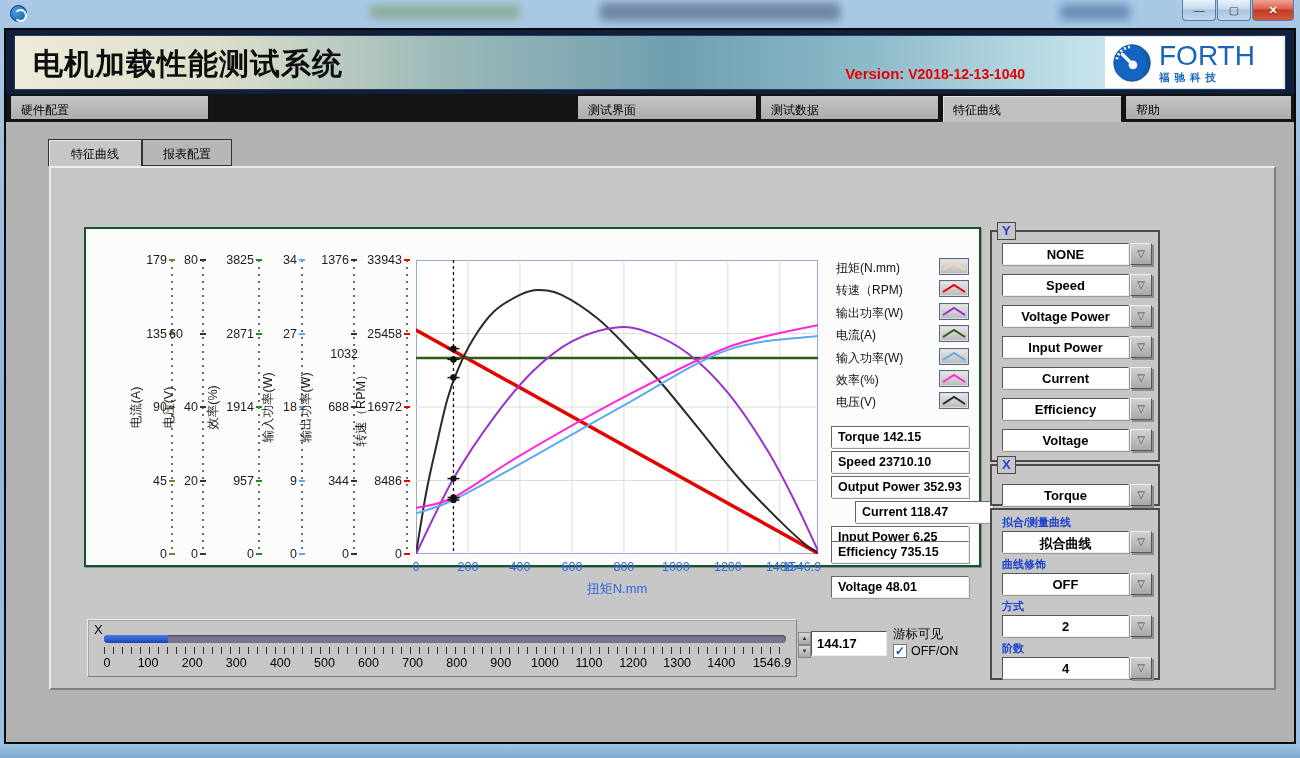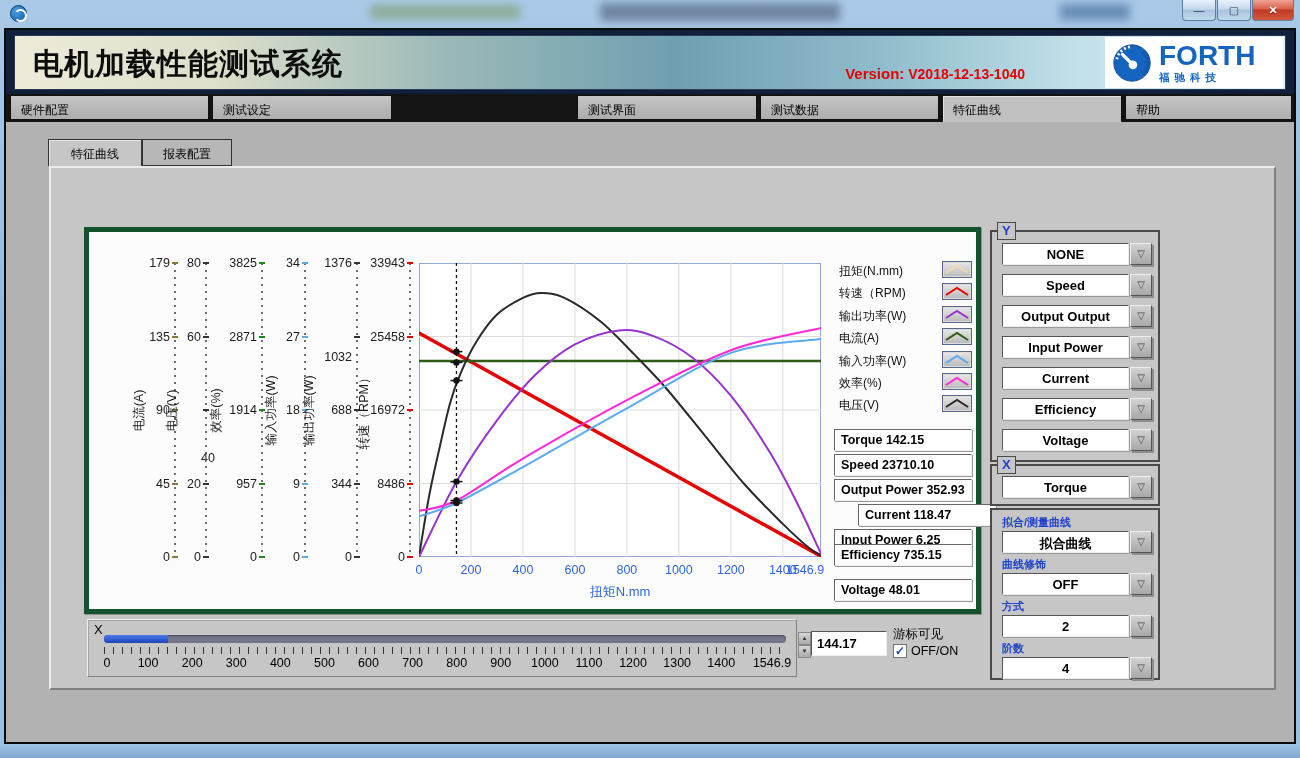--- a/index.html
+++ b/index.html
@@ -28,38 +28,38 @@
     background:linear-gradient(90deg,#eeead9 0%,#dcdfca 16%,#9bb9b8 34%,#6f9fb0 52%,#8fbccb 68%,#c3e1ea 84%,#e2f1f6 100%);
     border:1px solid #2a3a55;}
   .app-title{position:absolute;left:18px;top:8px;font-size:30px;font-weight:bold;color:#0d0d0d;letter-spacing:1px;}
   .version-line{position:absolute;right:260px;bottom:6px;color:#e60000;font-weight:bold;}
   .version-line .vlabel{font-size:15px;}
   .version-line .vvalue{font-size:14px;}
   .logo-card{position:absolute;right:2px;top:1px;width:178px;height:51px;background:#fff;
     display:flex;align-items:center;padding-left:6px;}
   .gauge-icon{width:42px;height:42px;flex:0 0 42px;}
   .logo-text{margin-left:6px;line-height:1;}
-  .logo-brand{font-size:28px;font-weight:bold;color:#1565c0;letter-spacing:0;}
+  .logo-brand{font-size:28px;font-weight:normal;color:#1565c0;letter-spacing:0;}
   .logo-sub{font-size:10.5px;font-weight:bold;color:#1565c0;letter-spacing:5px;margin-top:2px;}
   
   .tabbar{position:absolute;left:0;top:64px;width:1288px;height:28px;background:#141414;}
   .mtab{position:absolute;top:1px;height:26px;background:linear-gradient(180deg,#c4c4c4,#adadad);
     border:1px solid #111;border-bottom:2px solid #111;font-size:12px;color:#000;
     padding:6px 0 0 10px;}
   .mtab.active{background:#c0c0c0;border-bottom:2px solid #c0c0c0;height:28px;box-shadow:inset 1px 1px 0 #e2e2e2;}
   
   .page{position:absolute;left:0;top:92px;width:1288px;height:620px;background:#b2b2b2;}
   .subtab{position:absolute;top:17px;height:27px;background:#b7b7b7;border:1px solid #333;
     font-size:12px;padding:6px 0 0 0;text-align:center;color:#000;}
   .subtab.active{background:#c6c6c6;border-bottom:none;box-shadow:inset 1px 1px 0 #e6e6e6;z-index:2;}
   .subpage{position:absolute;left:43px;top:44px;width:1227px;height:524px;background:#c6c6c6;
     border-top:2px solid #ececec;border-left:2px solid #ececec;border-right:2px solid #7e7e7e;border-bottom:2px solid #7e7e7e;}
   
-  .chart-panel{position:absolute;left:33px;top:59px;width:897px;height:387px;background:#fcfcfc;
-    border:5px solid #14532d;box-shadow:1px 1px 0 #8f8f8f;}
+  .chart-panel{position:absolute;left:33px;top:59px;width:897px;height:340px;background:#fcfcfc;
+    border:2px solid #14532d;box-shadow:1px 1px 0 #8f8f8f;}
   .yaxis-ticklabel{position:absolute;font-size:12.5px;color:#1c1c1c;text-align:right;width:44px;height:14px;line-height:14px;}
   .yaxis-rot{position:absolute;font-size:12.5px;color:#1c1c1c;white-space:nowrap;transform:rotate(-90deg);transform-origin:center;}
   .yaxis-dots{position:absolute;width:2px;background-image:repeating-linear-gradient(180deg,#555 0 2px,transparent 2px 7px);opacity:.85;}
   .yaxis-dash{position:absolute;width:6px;height:2px;}
   .xaxis-label{position:absolute;font-size:12.5px;color:#2f66e0;text-align:center;width:60px;}
   .xaxis-title{position:absolute;font-size:13px;color:#2f66e0;text-align:center;width:120px;}
   .plot-svg{position:absolute;}
   .legend-row-label{position:absolute;font-size:12px;color:#111;white-space:nowrap;}
   .legend-swatch{position:absolute;width:30px;height:17px;background:linear-gradient(180deg,#e8e8e8,#b9b9b9);
     border:1px solid #57678a;box-shadow:inset 0 0 0 1px #dcdcdc;}
@@ -142,21 +142,20 @@
           <div class="logo-text">
             <div class="logo-brand">FORTH</div>
             <div class="logo-sub">福驰科技</div>
           </div>
         </div>
       </div>
     </div>
 
     <div class="tabbar" id="tabbar">
         <div class="mtab" style="left: 4px; width: 199px;">硬件配置</div>
-        <div class="mtab" style="left: 206px; width: 180px;">测试设定</div>
         <div class="mtab" style="left: 571px; width: 180px;">测试界面</div>
         <div class="mtab" style="left: 754px; width: 179px;">测试数据</div>
         <div class="mtab active" style="left: 936px; width: 180px;">特征曲线</div>
         <div class="mtab" style="left: 1119px; width: 167px;">帮助</div>
       </div>
 
     <div class="page">
       <div id="subtabs">
           <div class="subtab active" style="left: 42px; width: 94px;">特征曲线</div>
           <div class="subtab" style="left: 136px; width: 90px;">报表配置</div>
@@ -171,22 +170,22 @@
             <div class="yaxis-ticklabel" style="left: 37px; top: 244.5px;">45</div>
             <div class="yaxis-ticklabel" style="left: 37px; top: 318px;">0</div>
             <div class="yaxis-dots" style="left: 85px; top: 31px; height: 294px;"></div>
             <div class="yaxis-dash" style="left: 83px; top: 30px; background: rgb(138, 122, 58);"></div>
             <div class="yaxis-dash" style="left: 83px; top: 103.5px; background: rgb(138, 122, 58);"></div>
             <div class="yaxis-dash" style="left: 83px; top: 177px; background: rgb(138, 122, 58);"></div>
             <div class="yaxis-dash" style="left: 83px; top: 250.5px; background: rgb(138, 122, 58);"></div>
             <div class="yaxis-dash" style="left: 83px; top: 324px; background: rgb(138, 122, 58);"></div>
             <div class="yaxis-rot" style="left: 0px; top: 170px; width: 100px; text-align: center;">电流(A)</div>
             <div class="yaxis-ticklabel" style="left: 68px; top: 24px;">80</div>
-            <div class="yaxis-ticklabel" style="left: 68px; top: 97.5px;">60</div>
-            <div class="yaxis-ticklabel" style="left: 82px; top: 171px; margin-top: 48px;">40</div>
+            <div class="yaxis-ticklabel" style="left: 68px; top: 97.5px; text-align: center;">60</div>
+            <div class="yaxis-ticklabel" style="left: 68px; top: 171px;">40</div>
             <div class="yaxis-ticklabel" style="left: 68px; top: 244.5px;">20</div>
             <div class="yaxis-ticklabel" style="left: 68px; top: 318px;">0</div>
             <div class="yaxis-dots" style="left: 116px; top: 31px; height: 294px;"></div>
             <div class="yaxis-dash" style="left: 114px; top: 30px; background: rgb(51, 51, 51);"></div>
             <div class="yaxis-dash" style="left: 114px; top: 103.5px; background: rgb(51, 51, 51);"></div>
             <div class="yaxis-dash" style="left: 114px; top: 177px; background: rgb(51, 51, 51);"></div>
             <div class="yaxis-dash" style="left: 114px; top: 250.5px; background: rgb(51, 51, 51);"></div>
             <div class="yaxis-dash" style="left: 114px; top: 324px; background: rgb(51, 51, 51);"></div>
             <div class="yaxis-rot" style="left: 33px; top: 170px; width: 100px; text-align: center;">电压(V)</div>
             <div class="yaxis-ticklabel" style="left: 124px; top: 24px;">3825</div>
@@ -207,21 +206,21 @@
             <div class="yaxis-ticklabel" style="left: 167px; top: 244.5px;">9</div>
             <div class="yaxis-ticklabel" style="left: 167px; top: 318px;">0</div>
             <div class="yaxis-dots" style="left: 215px; top: 31px; height: 294px;"></div>
             <div class="yaxis-dash" style="left: 213px; top: 30px; background: rgb(90, 171, 240);"></div>
             <div class="yaxis-dash" style="left: 213px; top: 103.5px; background: rgb(90, 171, 240);"></div>
             <div class="yaxis-dash" style="left: 213px; top: 177px; background: rgb(90, 171, 240);"></div>
             <div class="yaxis-dash" style="left: 213px; top: 250.5px; background: rgb(90, 171, 240);"></div>
             <div class="yaxis-dash" style="left: 213px; top: 324px; background: rgb(90, 171, 240);"></div>
             <div class="yaxis-rot" style="left: 132px; top: 170px; width: 100px; text-align: center;">输入功率(W)</div>
             <div class="yaxis-ticklabel" style="left: 219px; top: 24px;">1376</div>
-            <div class="yaxis-ticklabel" style="left: 219px; top: 97.5px; margin-top: 20px;">1032</div>
+            <div class="yaxis-ticklabel" style="left: 228px; top: 97.5px; margin-top: 20px;">1032</div>
             <div class="yaxis-ticklabel" style="left: 219px; top: 171px;">688</div>
             <div class="yaxis-ticklabel" style="left: 219px; top: 244.5px;">344</div>
             <div class="yaxis-ticklabel" style="left: 219px; top: 318px;">0</div>
             <div class="yaxis-dots" style="left: 267px; top: 31px; height: 294px;"></div>
             <div class="yaxis-dash" style="left: 265px; top: 30px; background: rgb(51, 51, 51);"></div>
             <div class="yaxis-dash" style="left: 265px; top: 103.5px; background: rgb(51, 51, 51);"></div>
             <div class="yaxis-dash" style="left: 265px; top: 177px; background: rgb(51, 51, 51);"></div>
             <div class="yaxis-dash" style="left: 265px; top: 250.5px; background: rgb(51, 51, 51);"></div>
             <div class="yaxis-dash" style="left: 265px; top: 324px; background: rgb(51, 51, 51);"></div>
             <div class="yaxis-rot" style="left: 170px; top: 170px; width: 100px; text-align: center;">输出功率(W)</div>
@@ -373,21 +372,21 @@
           <div class="group-chip">Y</div>
         <div class="dropdown" style="top: 11px;">
               <div class="dd-field">NONE</div>
               <div class="dd-btn">▽</div>
             </div>
             <div class="dropdown" style="top: 42px;">
               <div class="dd-field">Speed</div>
               <div class="dd-btn">▽</div>
             </div>
             <div class="dropdown" style="top: 73px;">
-              <div class="dd-field">Output Output</div>
+              <div class="dd-field">Voltage Power</div>
               <div class="dd-btn">▽</div>
             </div>
             <div class="dropdown" style="top: 104px;">
               <div class="dd-field">Input Power</div>
               <div class="dd-btn">▽</div>
             </div>
             <div class="dropdown" style="top: 135px;">
               <div class="dd-field">Current</div>
               <div class="dd-btn">▽</div>
             </div>
@@ -396,21 +395,21 @@
               <div class="dd-btn">▽</div>
             </div>
             <div class="dropdown" style="top: 197px;">
               <div class="dd-field">Voltage</div>
               <div class="dd-btn">▽</div>
             </div>
           </div>
 
         <div class="group" id="xGroup" style="left:939px;top:296px;width:170px;height:42px;">
           <div class="group-chip">X</div>
-        <div class="dropdown" style="top: 10px;">
+        <div class="dropdown" style="top: 18px;">
               <div class="dd-field">Torque</div>
               <div class="dd-btn">▽</div>
             </div>
           </div>
 
         <div class="group" id="fitGroup" style="left:939px;top:340px;width:170px;height:172px;">
             <div class="fit-label" style="top: 5px;">拟合/测量曲线</div>
             <div class="dropdown" style="top: 21px;">
               <div class="dd-field">拟合曲线</div>
               <div class="dd-btn">▽</div>

